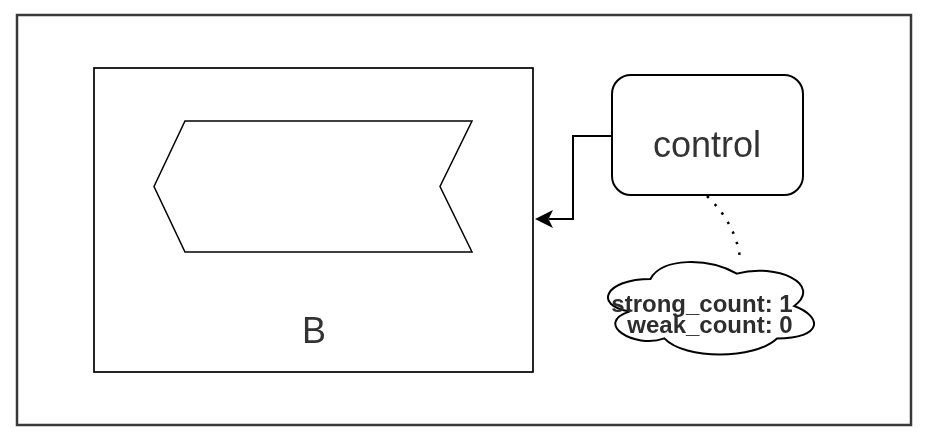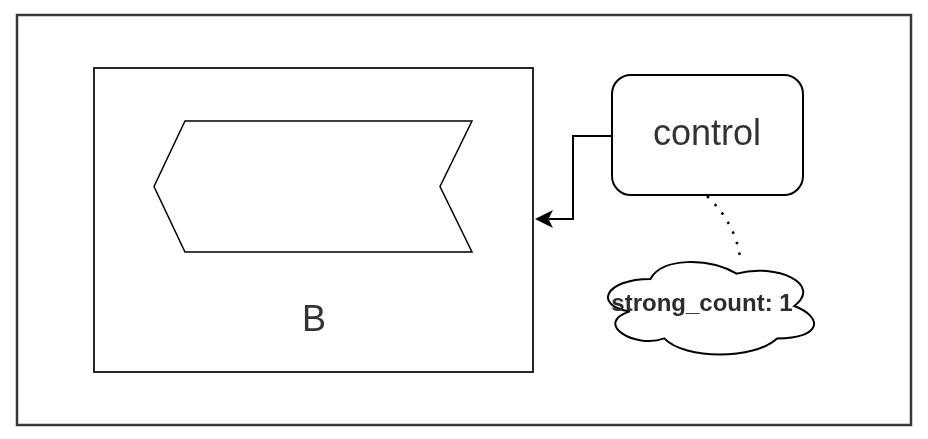--- a/index.html
+++ b/index.html
@@ -22,20 +22,21 @@
     width: 928px;
     height: 439px;
   }
   .label {
     position: absolute;
     transform: translate(-50%, -50%);
     text-align: right;
     white-space: nowrap;
     color: #333333;
     pointer-events: none;
+    margin-top: 12px;
   }
   .label-large {
     font-size: 36px;
     line-height: 43px;
   }
   .label-cloud {
     font-size: 24px;
     font-weight: bold;
     line-height: 21px;
     color: #2d2d2d;
@@ -72,15 +73,16 @@
 
 
   <div class="label label-large" style="left:314px; top:318px;">B</div>
 
   <div class="label label-large" style="left:707px; top:132px;">
     <div>control</div>
   </div>
 
   <div class="label label-cloud" style="left:702px; top:302px;">
     <div>strong_count: 1</div>
+    <div>weak_count: 0</div>
   </div>
 
 </div>
 
 </body></html>

